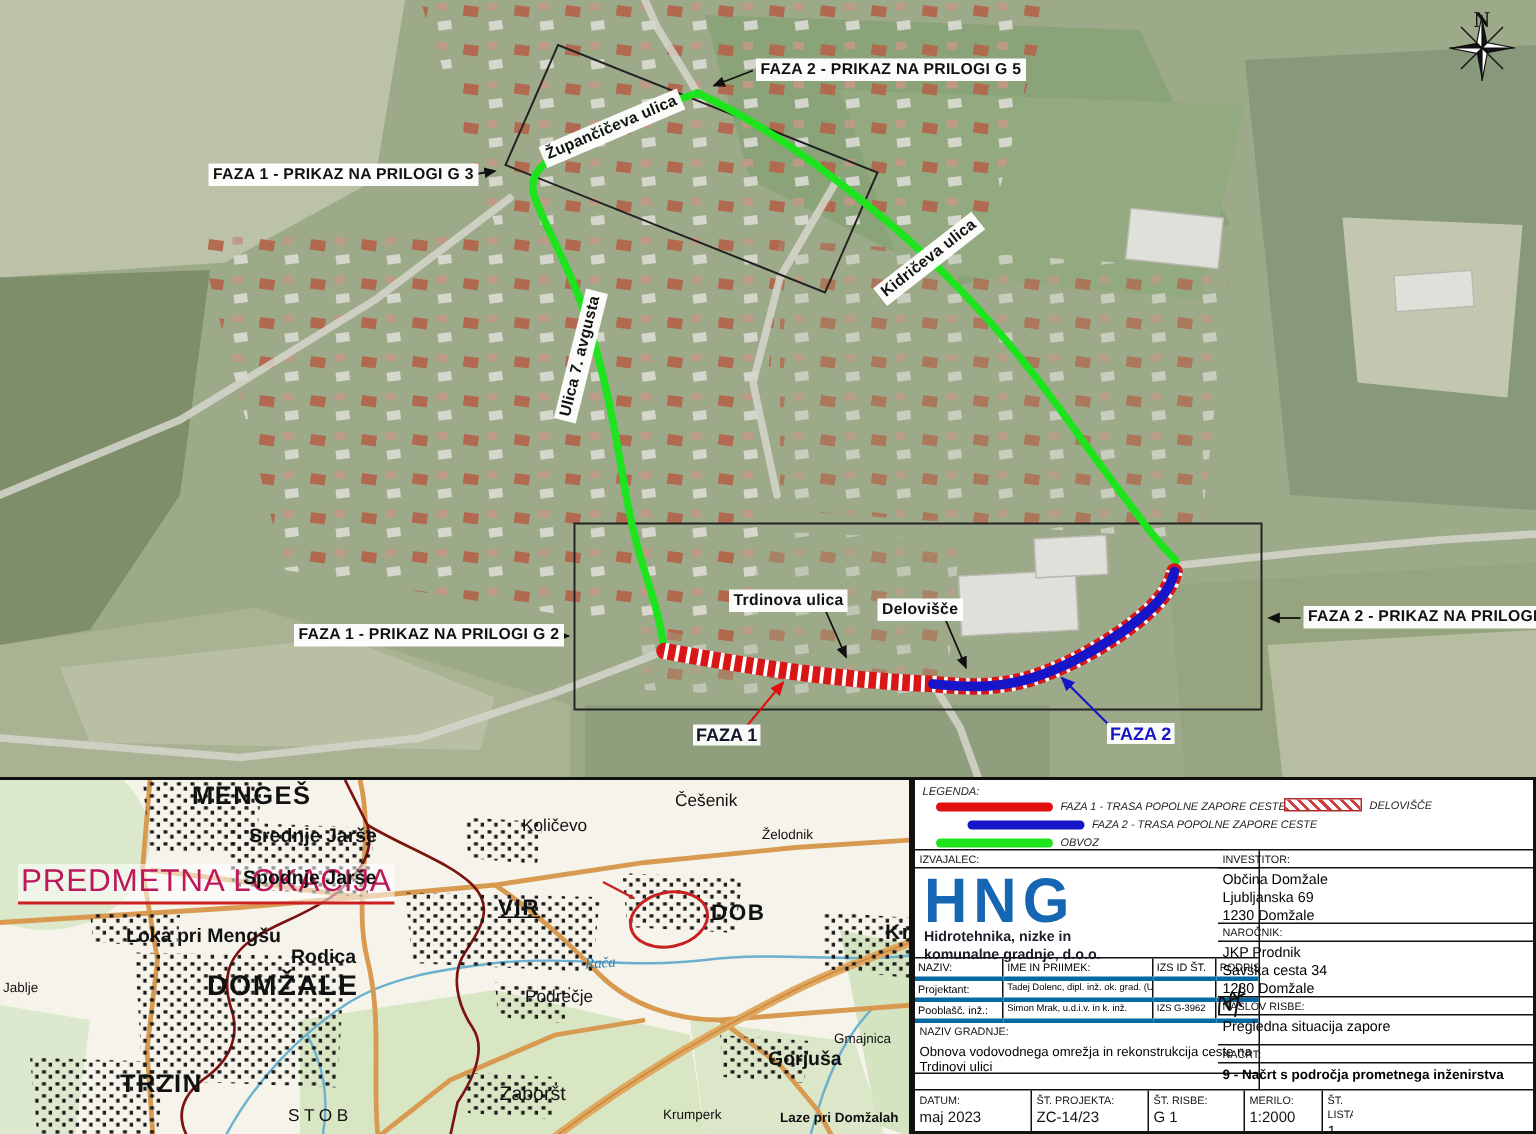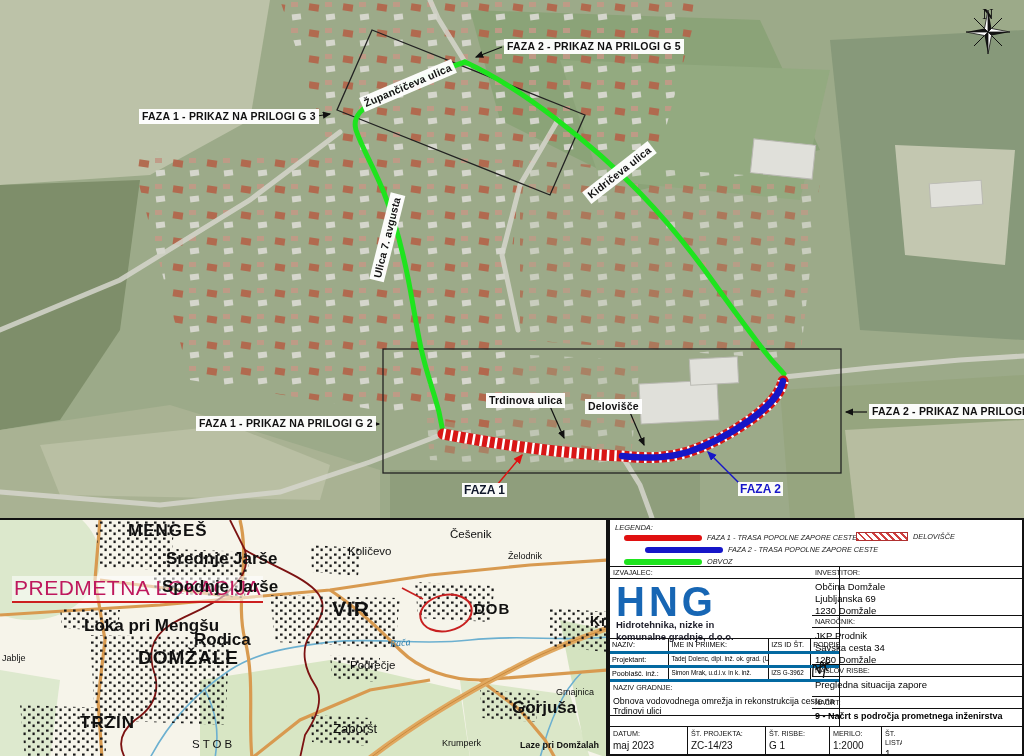--- a/index.html
+++ b/index.html
@@ -19,21 +19,21 @@
   .fz.blue { color:#1616c8; }
   #compass { position:absolute; left:962px; top:6px; width:52px; height:70px; text-align:center; }
   #compass .n { font-family:"Liberation Serif",serif; font-size:15px; font-weight:bold; color:#111; }
 
   
   #topomap { position:absolute; left:0; top:518px; width:608px; height:238px; background:#f6f4ea;
              border-top:2px solid #111; border-right:2px solid #111; overflow:hidden; }
   #topomap svg { position:absolute; left:0; top:0; }
   .place { position:absolute; color:#111; white-space:nowrap; line-height:1; }
   .pl-big  { font-weight:bold; font-size:17px; letter-spacing:1px; }
-  .pl-med  { font-weight:bold; font-size:17px; }
+  .pl-med  { font-weight:bold; font-size:13px; }
   .pl-sm   { font-size:11.5px; }
   .pl-tiny { font-size:9px; }
   .pl-water{ color:#2d7fae; font-style:italic; font-size:10px; font-family:"Liberation Serif",serif; }
   #predmetna { position:absolute; left:12px; top:56px; color:#be185d; font-weight:normal;
                font-size:21px; letter-spacing:.5px; border:none; border-bottom:2px solid #cc1f1f;
                padding:0 2px 1px 2px; background:rgba(255,255,255,.55); white-space:nowrap; }
 
   
   #panel { position:absolute; left:608px; top:518px; width:416px; height:238px; background:#fff;
            border:2px solid #111; border-left:2px solid #111; }
@@ -251,21 +251,21 @@
 
     <div id="predmetna">PREDMETNA LOKACIJA</div>
     <div class="place pl-big" style="left:128px; top:2px;">MENGEŠ</div>
     <div class="place pl-med" style="left:166px; top:30px;">Srednje Jarše</div>
     <div class="place pl-med" style="left:162px; top:58px;">Spodnje Jarše</div>
     <div class="place pl-sm" style="left:348px; top:26px;">Količevo</div>
     <div class="place pl-sm" style="left:450px; top:9px;">Češenik</div>
     <div class="place pl-tiny" style="left:508px; top:32px;">Želodnik</div>
     <div class="place pl-med" style="left:84px;  top:97px;">Loka pri Mengšu</div>
     <div class="place pl-med" style="left:194px; top:111px;">Rodica</div>
-    <div class="place pl-big" style="left:332px; top:78px; font-size:21px;">VIR</div>
+    <div class="place pl-big" style="left:332px; top:78px; font-size:15px;text-decoration:underline;">VIR</div>
     <div class="place pl-big" style="left:474px; top:81px; font-size:15px;">DOB</div>
     <div class="place pl-big" style="left:590px; top:94px; font-size:14px;">Krtina</div>
     <div class="place pl-big" style="left:138px; top:128px; font-size:19px;">DOMŽALE</div>
     <div class="place pl-sm" style="left:350px; top:140px;">Podrečje</div>
     <div class="place pl-tiny" style="left:556px; top:124px;margin-top:44px;">Gmajnica</div>
     <div class="place pl-big" style="left:80px;  top:194px;">TRZIN</div>
     <div class="place pl-sm" style="left:333px; top:202px; font-size:13px;">Zaboršt</div>
     <div class="place pl-med" style="left:512px; top:179px;">Gorjuša</div>
     <div class="place pl-sm" style="left:192px; top:219px; letter-spacing:3px;">STOB</div>
     <div class="place pl-tiny" style="left:520px; top:221px; font-weight:bold;">Laze pri Domžalah</div>

